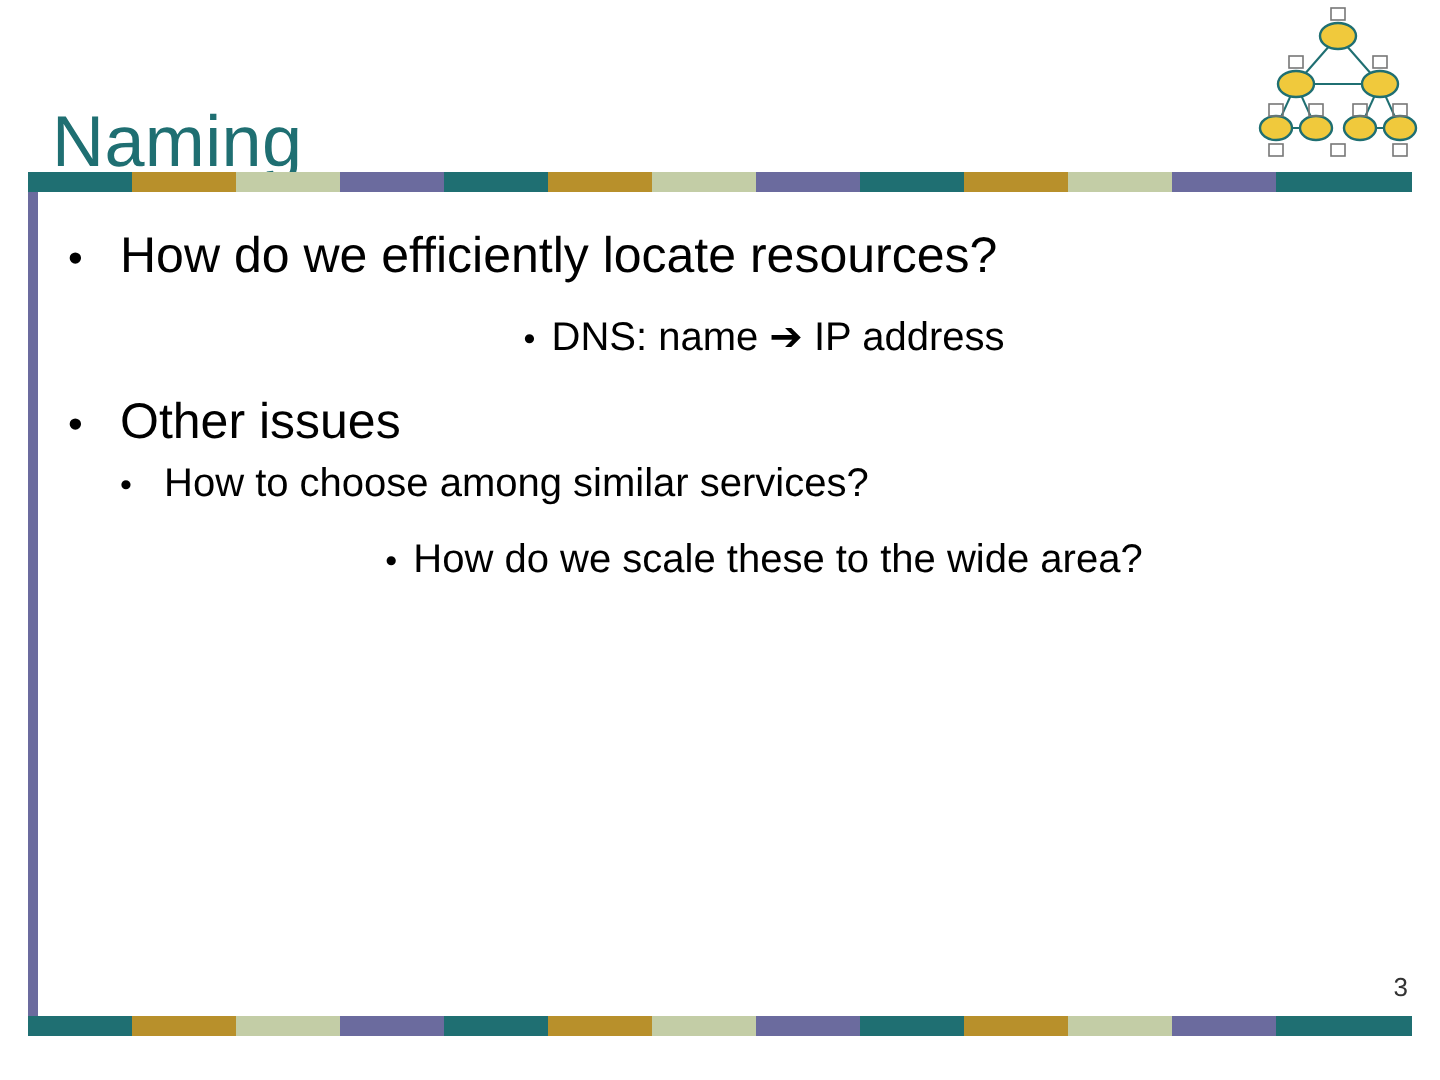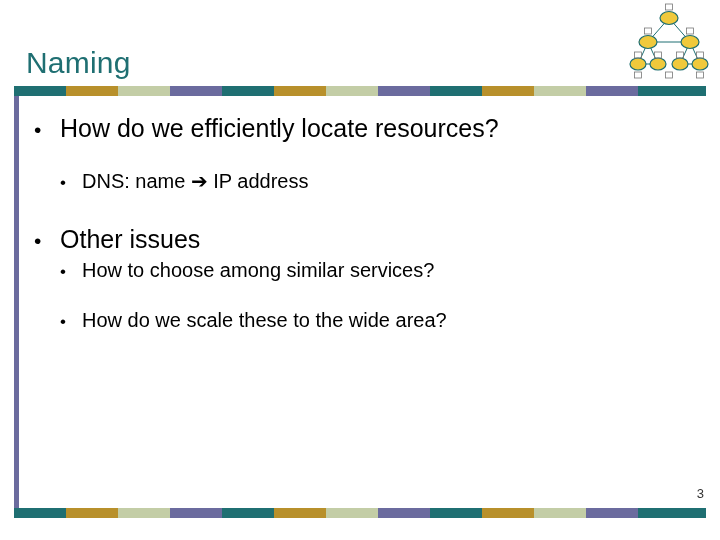--- a/index.html
+++ b/index.html
@@ -26,21 +26,21 @@
     top: 86px;
     width: 5px;
     height: 428px;
     background: #6b6b9e;
   }
   
   .title {
     position: absolute;
     left: 26px;
     top: 26px;
-    font-size: 30px;
+    font-size: 36px;
     color: #1f6f72;
     font-weight: normal;
     letter-spacing: 0.2px;
     white-space: nowrap;
   }
   
   .deco {
     position: absolute;
     right: 6px;
     top: 2px;
@@ -94,22 +94,22 @@
     margin: 0 0 1px 0;
     padding-left: 34px;
     line-height: 1.33;
     white-space: nowrap;
   }
   .lvl2 .bullet {
     display: inline-block;
     width: 22px;
     font-size: 17px;
   }
-  .gap-before { margin-top: 28px; }
-  .gap-small { margin-top: 24px; }
+  .gap-before { margin-top: 12px; }
+  .gap-small { margin-top: 12px; text-align: center; }
 
   .page-number {
     position: absolute;
     right: 16px;
     top: 486px;
     font-size: 13px;
     color: #333333;
   }
 </style>
 </head>

